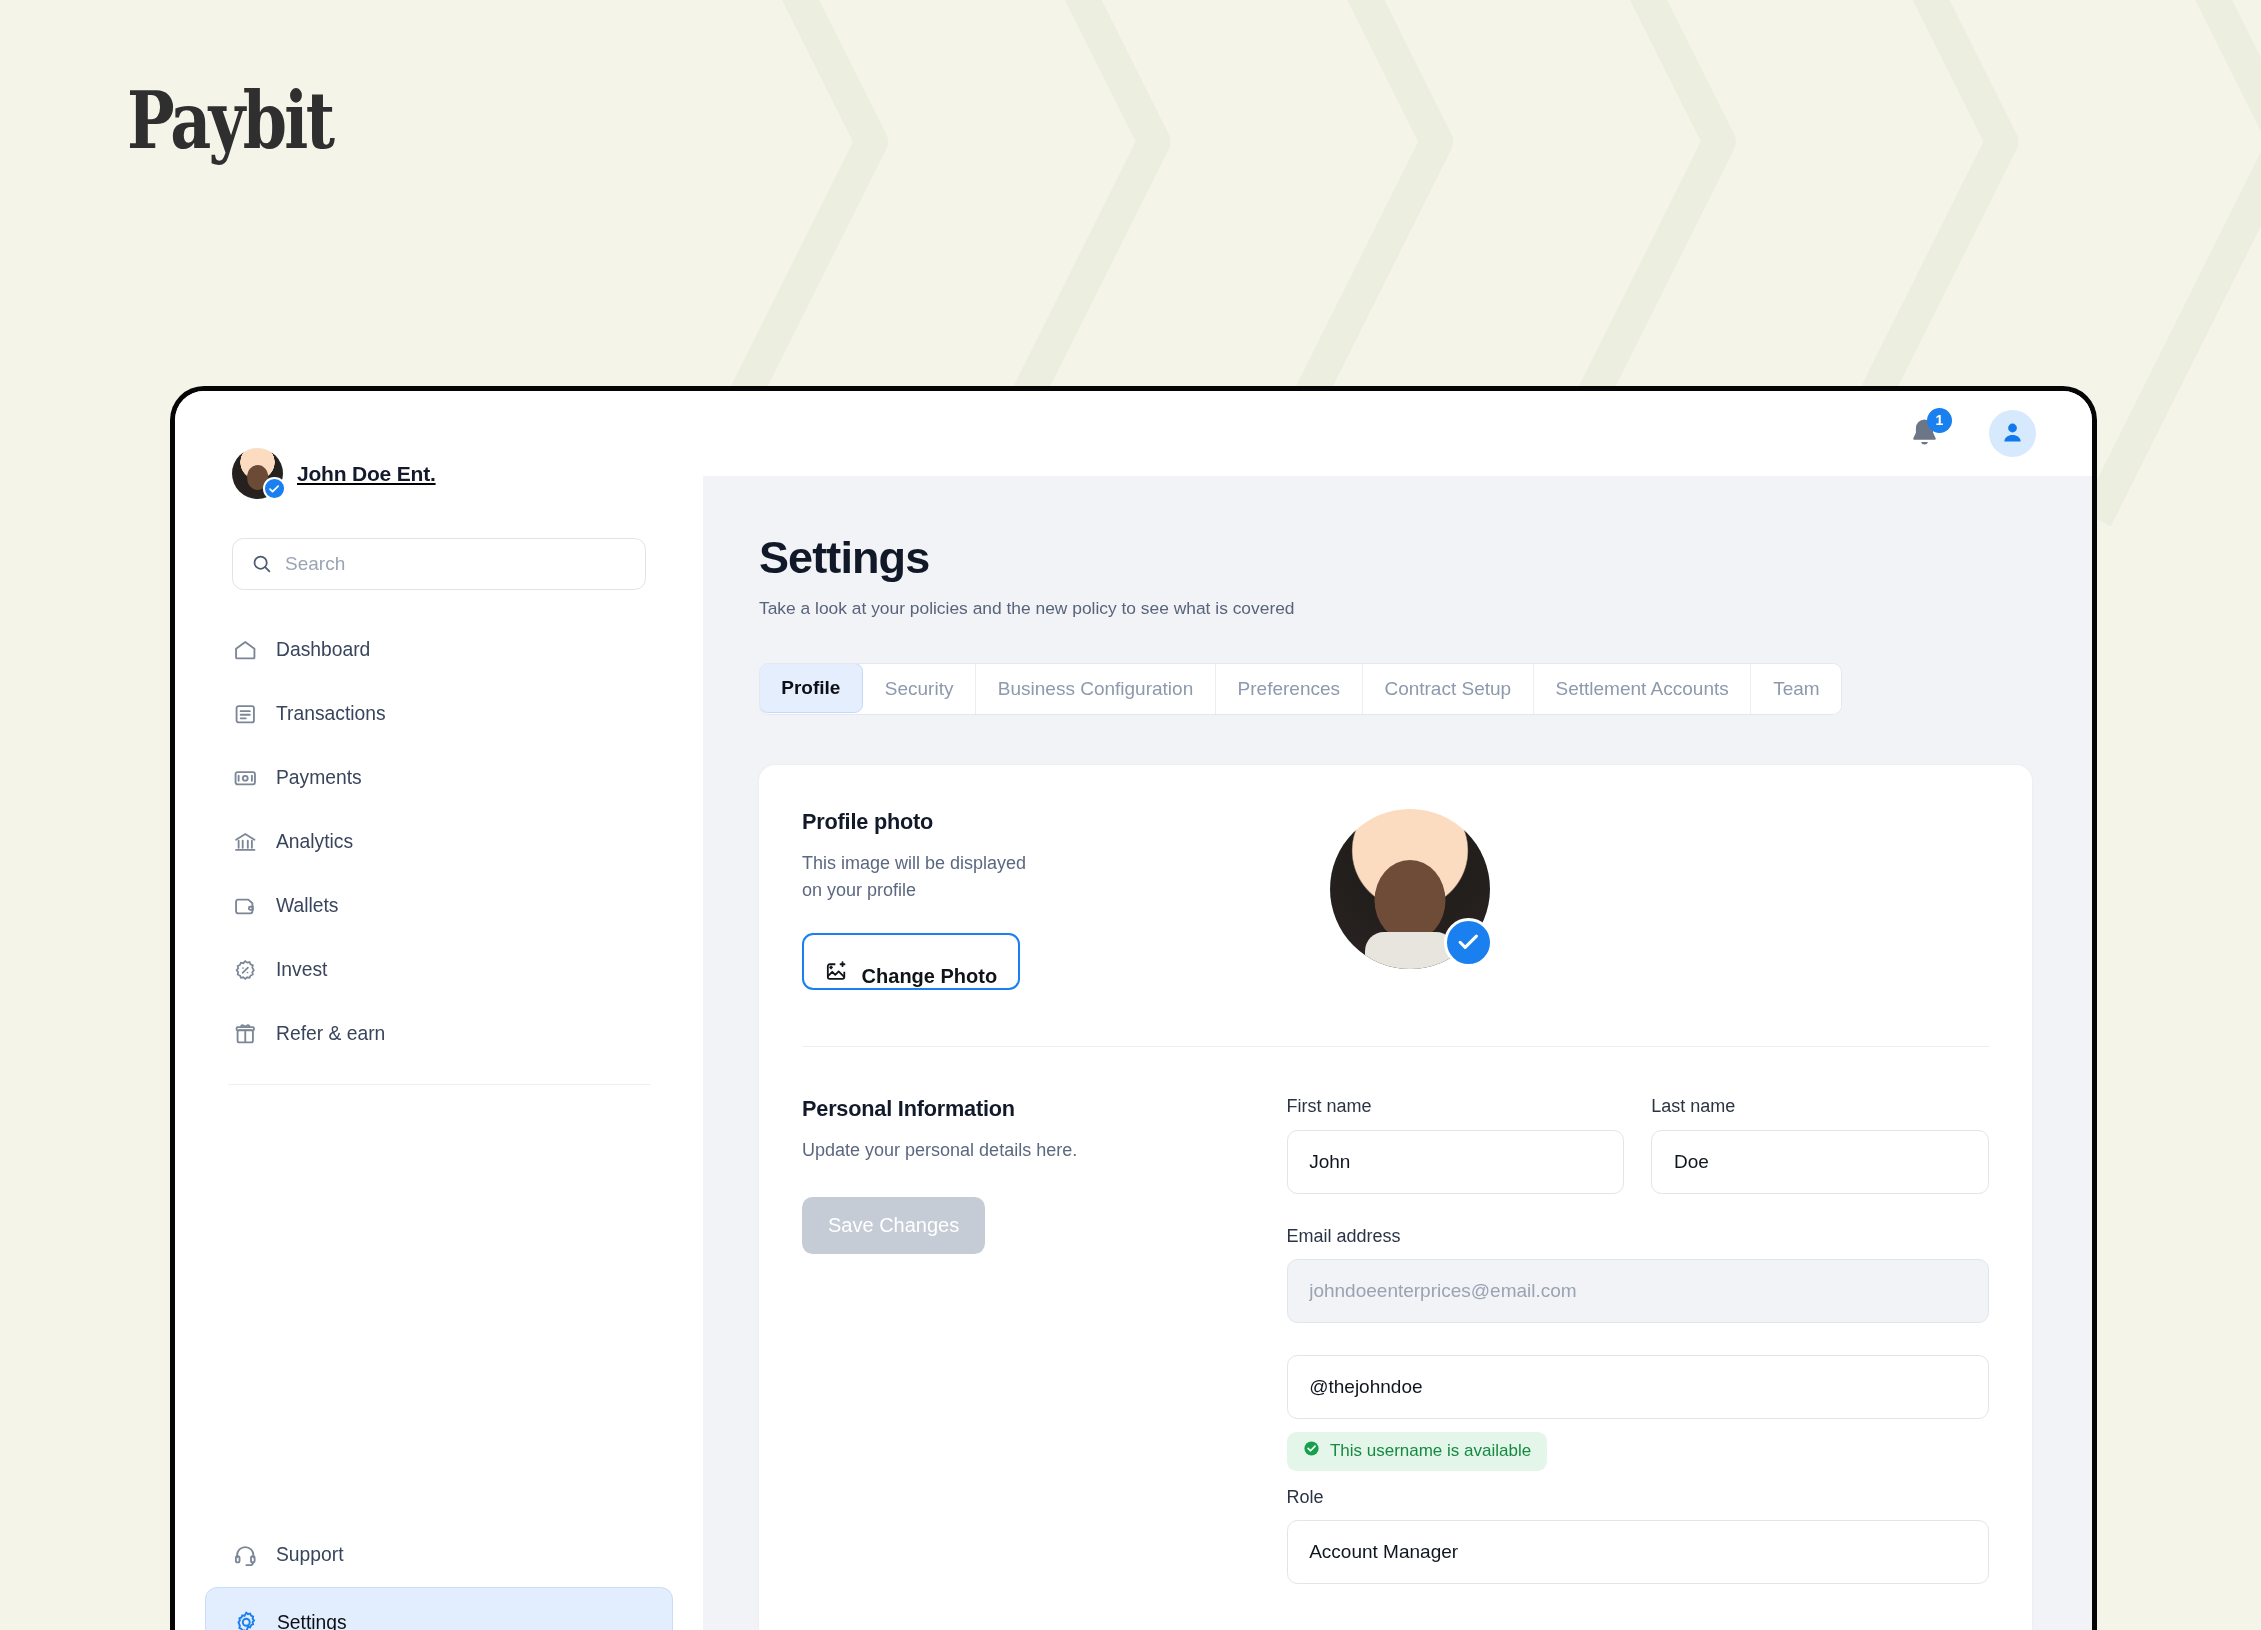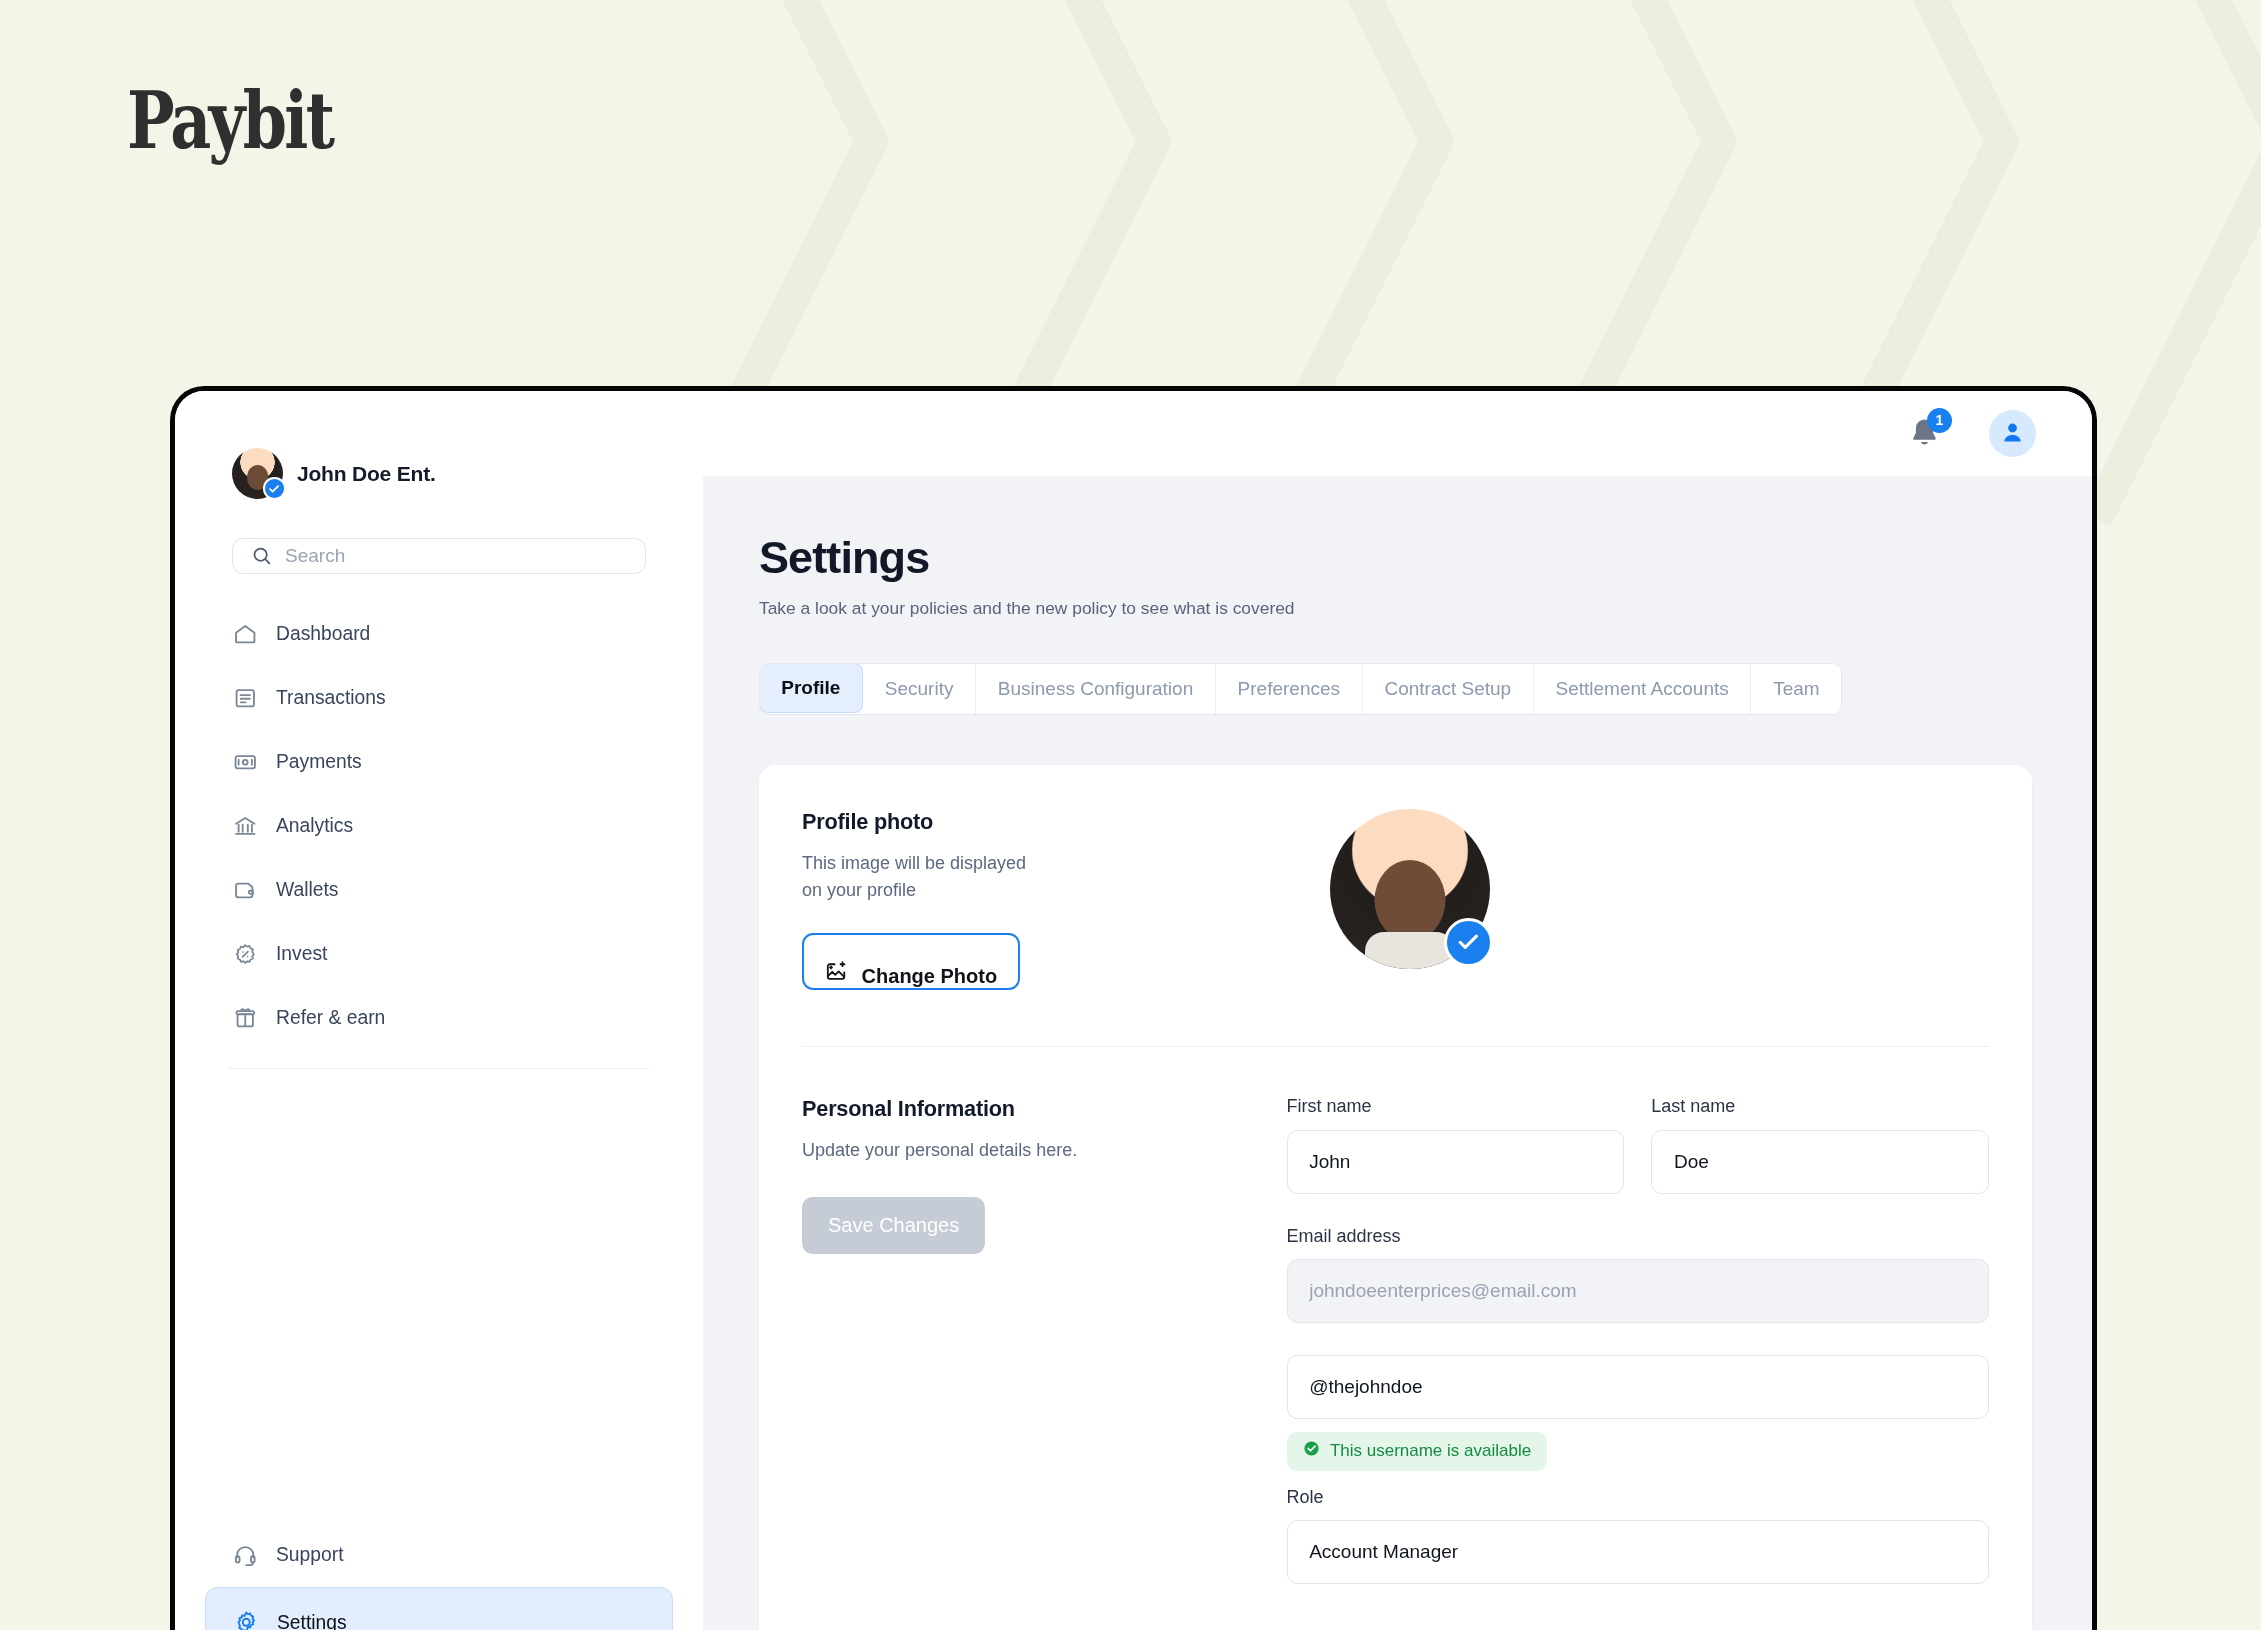--- a/index.html
+++ b/index.html
@@ -67,21 +67,21 @@
   }
 
   
   #sidebar {
     position: absolute; left: 0; top: 0; bottom: 0; width: 528px;
     background: #ffffff;
     padding: 47px 0 0 0;
   }
   #profile-chip {
     display: flex; align-items: center; gap: 14px;
-    padding: 0 0 0 57px; height: 71px;
+    padding: 0 0 0 57px; height: 71px; text-decoration: underline;
   }
   .chip-avatar {
     position: relative; width: 51px; height: 51px; flex: none;
   }
   .chip-avatar .photo {
     width: 51px; height: 51px; border-radius: 50%;
     background: radial-gradient(circle at 50% 28%, #fbdcc0 0%, #fbdcc0 38%, #24201e 39%, #2a2422 100%);
     overflow: hidden; position: relative;
   }
   .chip-avatar .photo::after {
@@ -92,21 +92,21 @@
   .chip-badge {
     position: absolute; right: -2.8px; bottom: -0.9px;
     width: 22.6px; height: 22.6px; border-radius: 50%;
     background: #1a7fef; border: 2.4px solid #fff;
     display: flex; align-items: center; justify-content: center;
   }
   #profile-name { font-size: 21px; font-weight: 700; color: #131a2b; letter-spacing: -0.2px; }
 
   #search-box {
     margin: 29px 57px 0 57px;
-    height: 36px;
+    height: 52px;
     border: 1.4px solid #dfe3ea;
     border-radius: 11.3px;
     display: flex; align-items: center; gap: 13px;
     padding: 0 18px;
   }
   #search-input {
     border: none; outline: none; background: transparent;
     font-family: inherit; font-size: 19px; color: #5e6a80; width: 100%;
   }
   #search-input::placeholder { color: #9aa4b4; }

